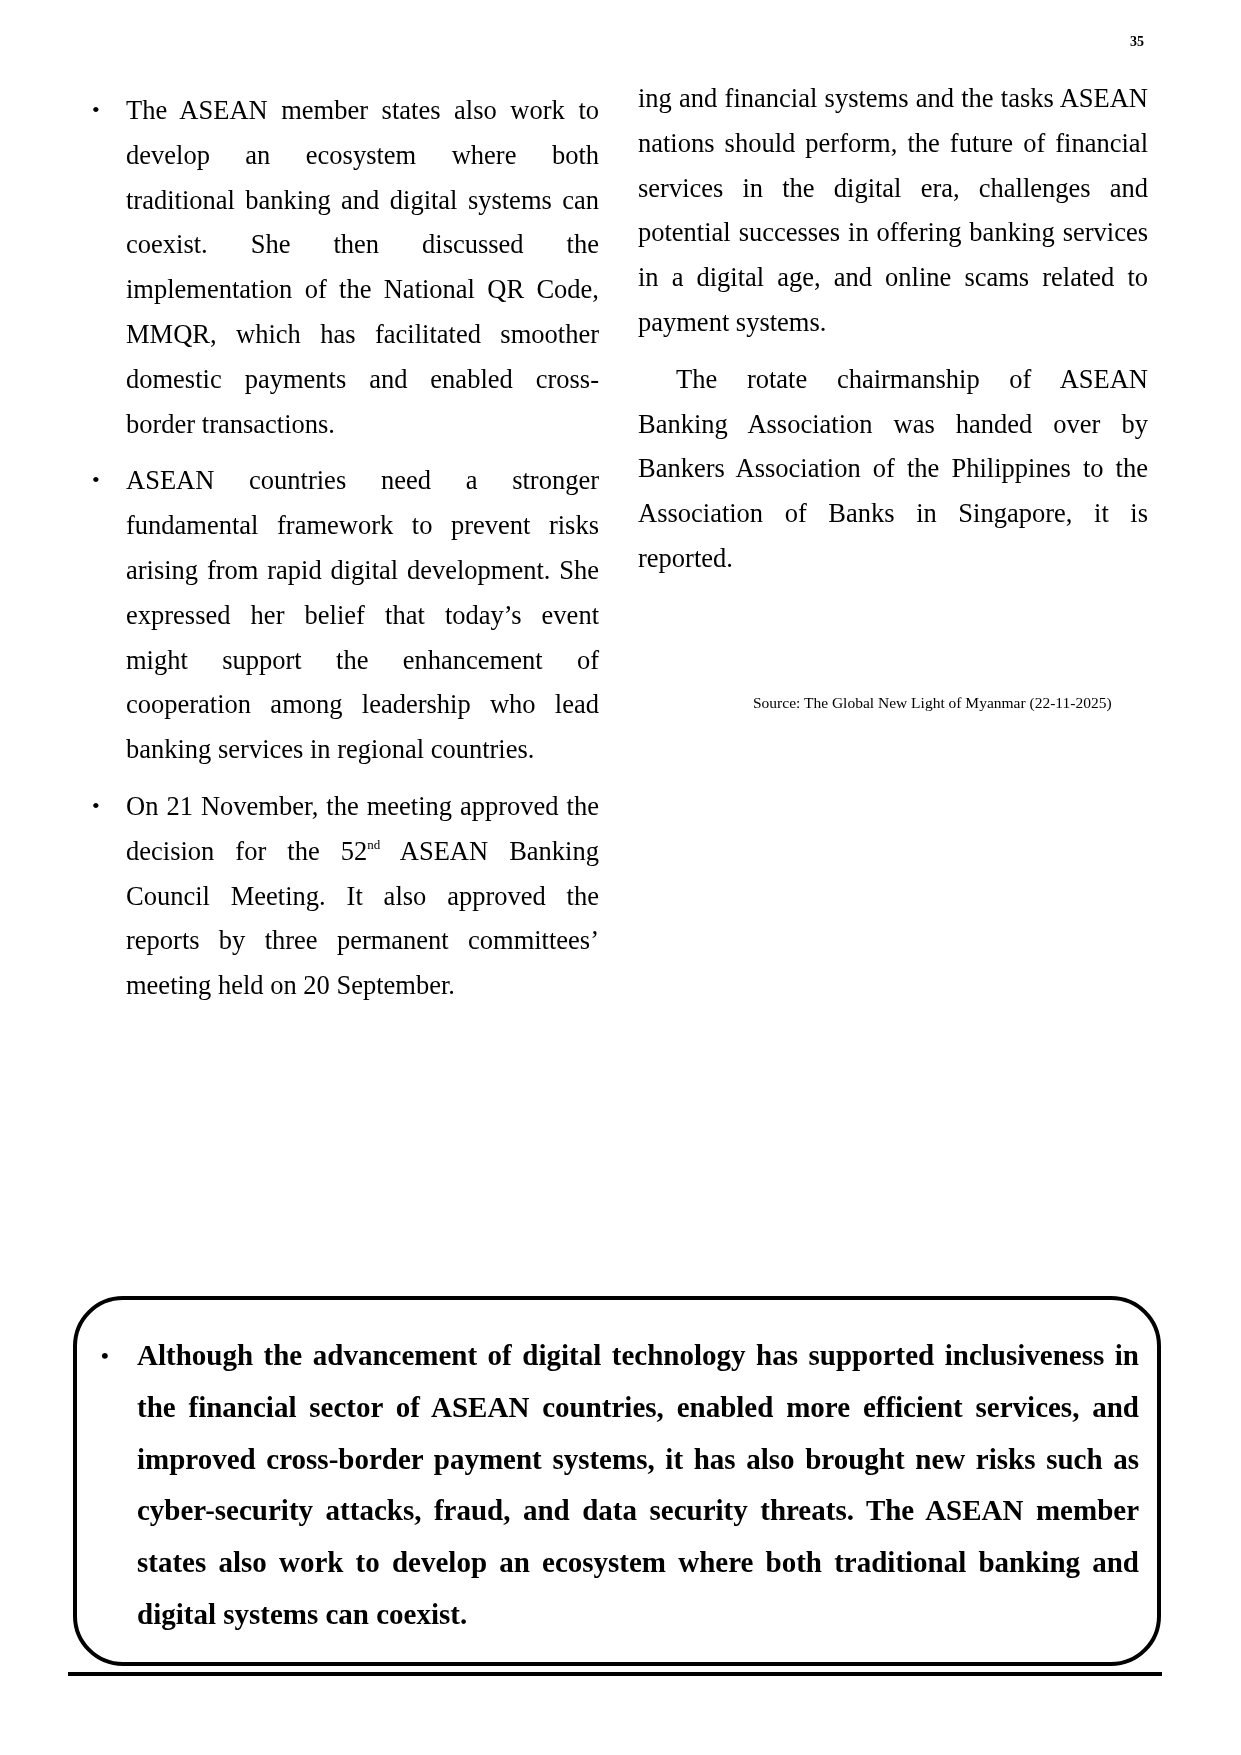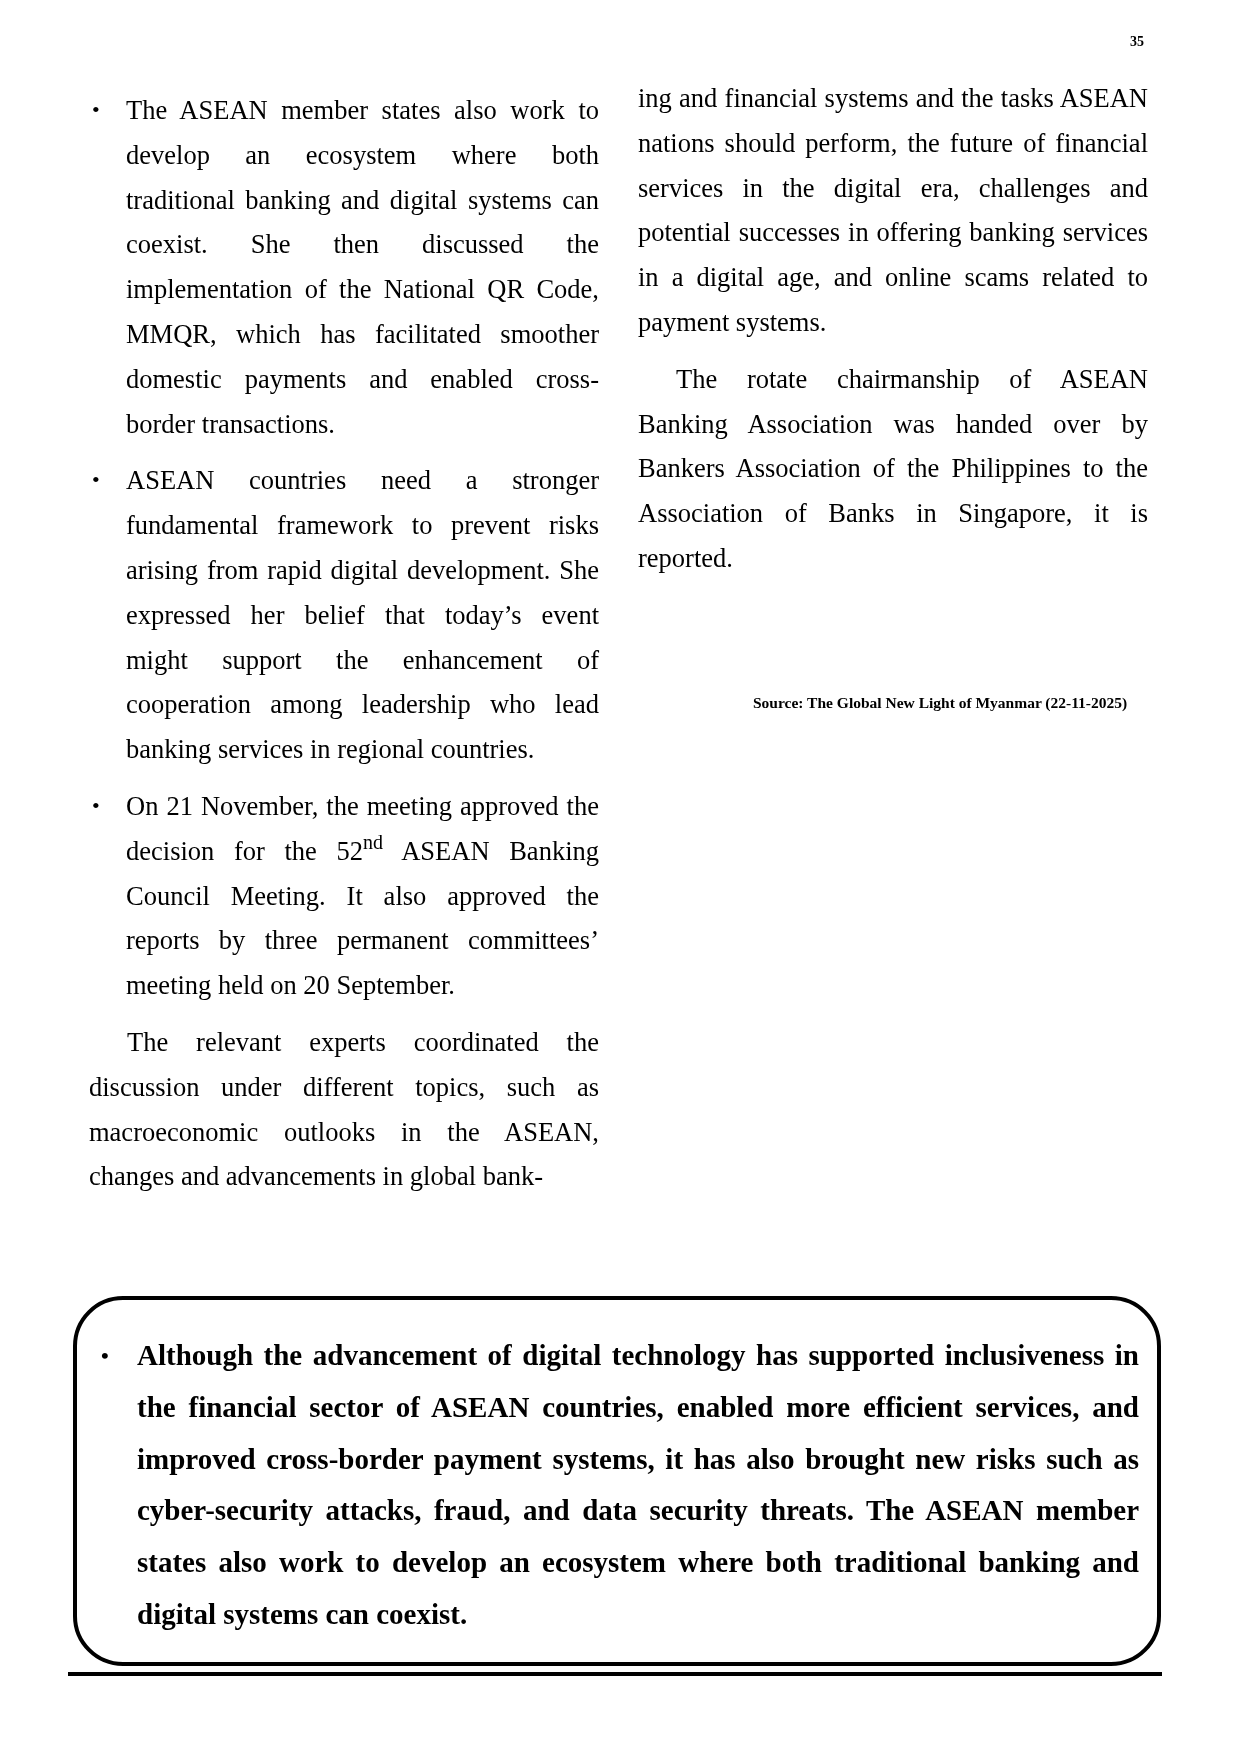--- a/index.html
+++ b/index.html
@@ -8,22 +8,22 @@
   .page-number { position: absolute; top: 34px; left: 1130px; font-weight: bold; font-size: 14px; }
   .col { position: absolute; font-size: 26.5px; line-height: 44.8px; text-align: justify; }
   .col-left { left: 89px; top: 76px; width: 510px; }
   .col-right { left: 638px; top: 76px; width: 510px; }
   .p { margin: 0; }
   .indent { text-indent: 38px; }
   .gap { margin-top: 12px; }
   .bullet-item { position: relative; padding-left: 37px; margin-top: 12px; }
   .bullet-item .dot { position: absolute; left: 3px; top: 0; font-size: 22px; }
   .cont { padding-left: 37px; }
-  sup { font-size: 20px; line-height: 0; vertical-align: 11px; }
-  .source { position: absolute; top: 694px; left: 753px; font-size: 15.5px; font-weight: bold; white-space: nowrap; }
+  sup { font-size: 13px; line-height: 0; vertical-align: 11px; }
+  .source { position: absolute; top: 694px; left: 753px; font-size: 15.5px; font-weight: normal; white-space: nowrap; }
   .box { position: absolute; left: 73px; top: 1296px; width: 1080px; height: 362px;
          border: 4px solid #000; border-radius: 50px; box-sizing: content-box; }
   .box-text { position: absolute; left: 60px; top: 30px; width: 1002px; font-size: 29px; line-height: 51.8px;
               font-weight: bold; text-align: justify; }
   .box-dot { position: absolute; left: 24px; top: 30px; font-size: 22px; line-height: 51.8px; font-weight: bold; }
   .rule { position: absolute; left: 68px; top: 1672px; width: 1094px; height: 4px; background: #000; }
 </style>
 </head>
 <body>
 
@@ -39,21 +39,20 @@
   <div class="bullet-item">
     <span class="dot">•</span>
     <span>ASEAN countries need a stronger fundamental framework to prevent risks arising from rapid digital development. She expressed her belief that today’s event might support the enhancement of cooperation among leadership who lead banking services in regional countries.</span>
   </div>
 
   <div class="bullet-item">
     <span class="dot">•</span>
     <span><span>On 21 November, the meeting approved the decision for the 52</span><sup>nd</sup><span> ASEAN Banking Council Meeting. It also approved the reports by three permanent committees’ meeting held on 20 September.</span></span>
   </div>
 
-  <p class="p indent gap">The relevant experts coordinated the discussion under different topics, such as macroeconomic outlooks in the ASEAN, changes and advancements in global bank-</p>
 </div>
 
 <div class="col col-right">
   <p class="p">ing and financial systems and the tasks ASEAN nations should perform, the future of financial services in the digital era, challenges and potential successes in offering banking services in a digital age, and online scams related to payment systems.</p>
   <p class="p indent gap">The rotate chairmanship of ASEAN Banking Association was handed over by Bankers Association of the Philippines to the Association of Banks in Singapore, it is reported.</p>
 </div>
 
 <div class="source">Source: The Global New Light of Myanmar (22-11-2025)</div>
 
 <div class="box">

